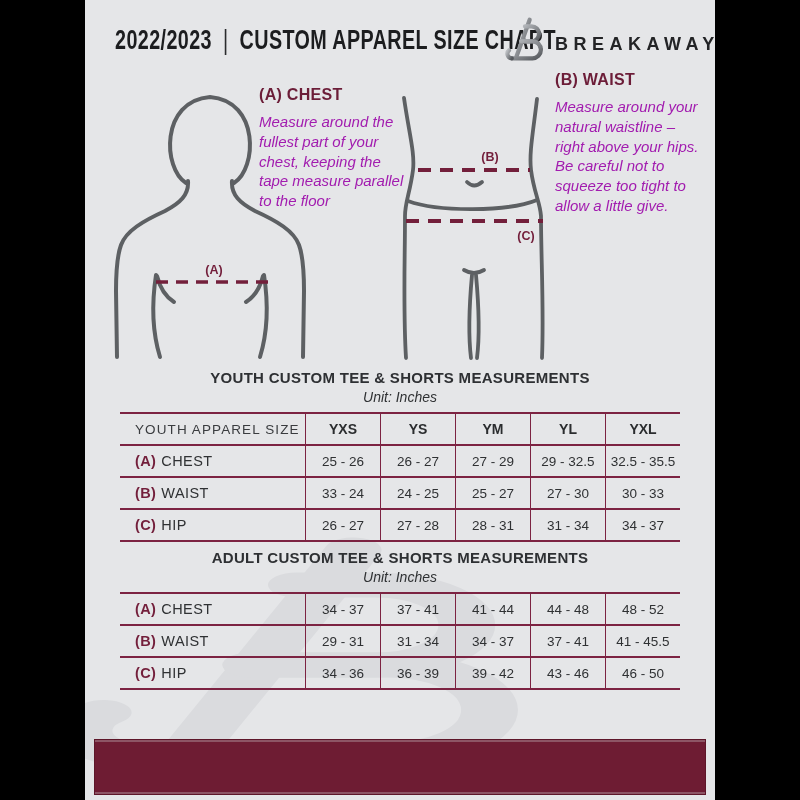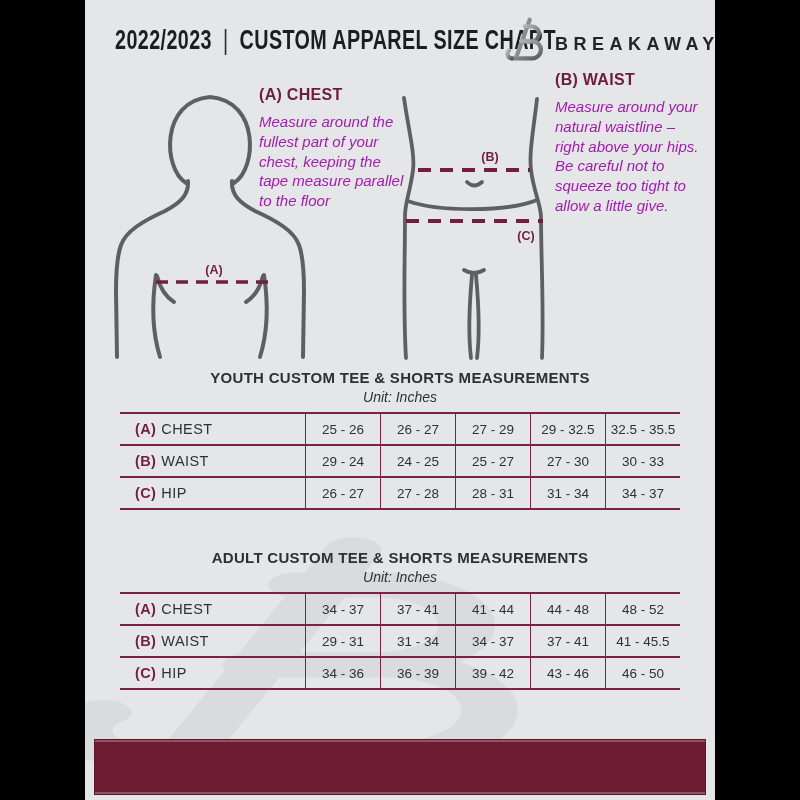--- a/index.html
+++ b/index.html
@@ -157,37 +157,45 @@
 right above your hips.
 Be careful not to
 squeeze too tight to
 allow a little give.</p>
     </div>
 
     <section class="table-block youth">
       <div class="tbl-title">YOUTH CUSTOM TEE &amp; SHORTS MEASUREMENTS</div>
       <div class="tbl-unit">Unit: Inches</div>
       <div class="size-table">
+        <div class="t-row t-head">
+          <div class="t-cell first colhead">YOUTH APPAREL SIZE</div>
+          <div class="t-cell colhead">YXS</div>
+          <div class="t-cell colhead">YS</div>
+          <div class="t-cell colhead">YM</div>
+          <div class="t-cell colhead">YL</div>
+          <div class="t-cell colhead">YXL</div>
+        </div>
         <div class="t-row">
           <div class="t-cell first label-cell">
               <span class="pfx">(A)</span>
               <span>CHEST</span>
             </div>
           <div class="t-cell">25 - 26</div>
           <div class="t-cell">26 - 27</div>
           <div class="t-cell">27 - 29</div>
           <div class="t-cell">29 - 32.5</div>
           <div class="t-cell">32.5 - 35.5</div>
         </div>
         <div class="t-row">
           <div class="t-cell first label-cell">
               <span class="pfx">(B)</span>
               <span>WAIST</span>
             </div>
-          <div class="t-cell">29 - 24</div>
+          <div class="t-cell">33 - 24</div>
           <div class="t-cell">24 - 25</div>
           <div class="t-cell">25 - 27</div>
           <div class="t-cell">27 - 30</div>
           <div class="t-cell">30 - 33</div>
         </div>
         <div class="t-row">
           <div class="t-cell first label-cell">
               <span class="pfx">(C)</span>
               <span>HIP</span>
             </div>

